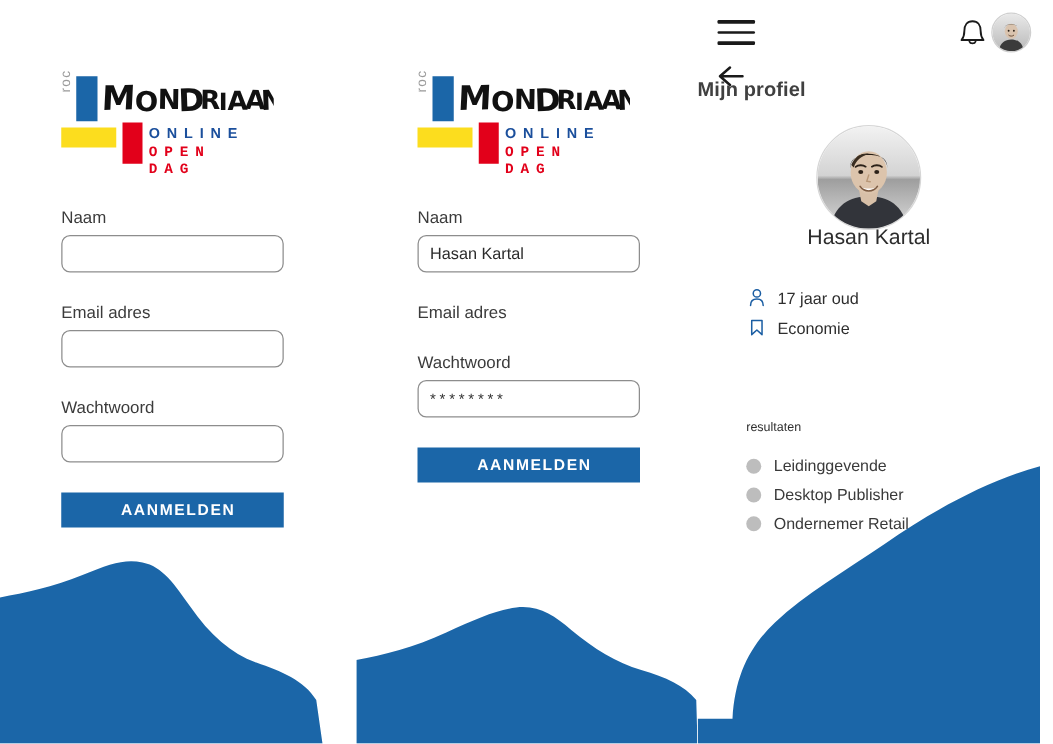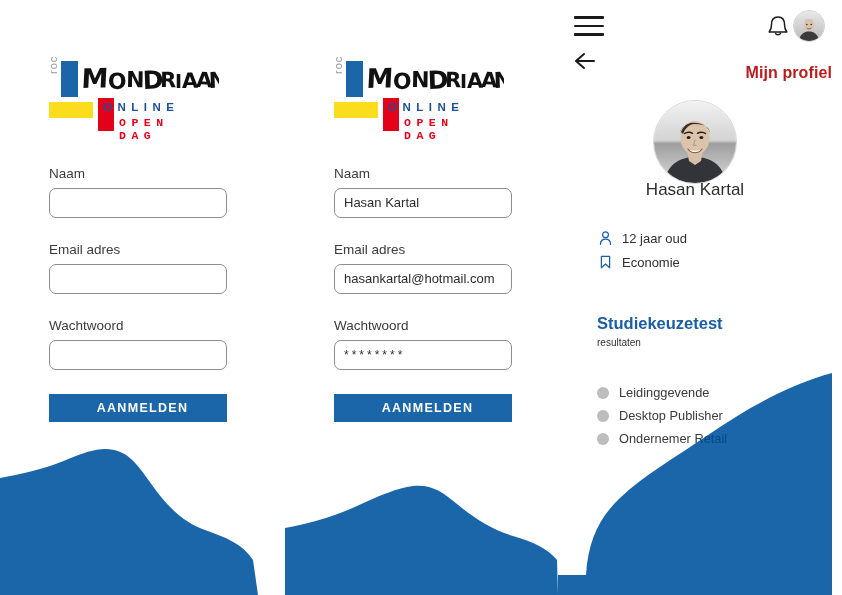--- a/index.html
+++ b/index.html
@@ -88,21 +88,21 @@
   }
   .logo-wordmark {
     position: absolute;
     left: 36px;
     top: 0px;
     width: 136px;
     height: 42px;
   }
   .logo-online {
     position: absolute;
-    left: 56px;
+    left: 72px;
     top: 43px;
     font-size: 11.5px;
     font-weight: bold;
     letter-spacing: 5.5px;
     color: #1b4f9c;
     font-family: "Liberation Sans", sans-serif;
   }
   .logo-openday {
     position: absolute;
     left: 72px;
@@ -209,24 +209,24 @@
     overflow: hidden;
     border: 1px solid #cfcfcf;
     cursor: pointer;
   }
 
   .p3-title {
     position: absolute;
     left: 0;
     right: 0;
     top: 64px;
-    text-align: right;
+    text-align: left;
     font-size: 16px;
     font-weight: bold;
-    color: #b91c1c;
+    color: #404040;
     letter-spacing: 0.1px;
   }
 
   .p3-photo {
     position: absolute;
     left: 50%;
     transform: translateX(-50%);
     top: 100px;
     width: 82px;
     height: 82px;
@@ -304,21 +304,21 @@
     height: 12px;
     border-radius: 50%;
     background: #bdbdbd;
     margin-right: 10px;
     flex: 0 0 auto;
   }
   .list-txt {
     font-size: 12.8px;
     color: #3a3a3a;
   }
-  .mix { mix-blend-mode: luminosity; margin-top: 20px; }
+  .mix { mix-blend-mode: luminosity; }
 </style>
 </head>
 <body>
 
 <div class="app">
 
   <div class="panel panel-1">
 
     <div class="logo">
       <div class="logo-roc">roc</div>
@@ -386,21 +386,20 @@
       <div class="logo-openday">OPEN DAG</div>
     </div>
 
     <div class="form">
       <div class="field">
         <div class="field-label">Naam</div>
         <div class="field-input">Hasan Kartal</div>
       </div>
       <div class="field">
         <div class="field-label">Email adres</div>
-        <div class="field-input">hasankartal@hotmail.com</div>
       </div>
       <div class="field">
         <div class="field-label">Wachtwoord</div>
         <div class="field-input pw">********</div>
       </div>
       <button class="submit-btn">AANMELDEN</button>
     </div>
 
     <svg class="wave" viewBox="0 0 273 175" preserveAspectRatio="none" height="175">
       <path d="M0 108 C 22 104, 46 98, 72 86 C 96 75, 112 68, 128 66 C 146 64, 158 72, 172 84
@@ -476,35 +475,34 @@
 
     <div class="p3-info">
 
       <div class="info-row">
         <span class="info-ico">
           <svg viewBox="0 0 16 17" width="15" height="16">
             <circle cx="8" cy="5" r="3.1" stroke="#1b5ea3" stroke-width="1.3" fill="none"></circle>
             <path d="M2.6 15.3 C 2.6 11.4, 5 9.8, 8 9.8 C 11 9.8, 13.4 11.4, 13.4 15.3" stroke="#1b5ea3" stroke-width="1.3" fill="none" stroke-linecap="round"></path>
           </svg>
         </span>
-        <span class="info-txt">12 jaar oud</span>
+        <span class="info-txt">17 jaar oud</span>
       </div>
 
 
       <div class="info-row">
         <span class="info-ico">
           <svg viewBox="0 0 16 17" width="15" height="16">
             <path d="M3.6 2.6 L12.4 2.6 L12.4 14.6 L8 10.6 L3.6 14.6 Z" stroke="#1b5ea3" stroke-width="1.3" fill="none" stroke-linejoin="round"></path>
           </svg>
         </span>
         <span class="info-txt">Economie</span>
       </div>
     </div>
 
-    <div class="p3-results-title">Studiekeuzetest</div>
     <div class="p3-results-sub">resultaten</div>
 
     <div class="p3-list mix">
       <div class="list-row">
         <span class="list-dot"></span>
         <span class="list-txt">Leidinggevende</span>
       </div>
       <div class="list-row">
         <span class="list-dot"></span>
         <span class="list-txt">Desktop Publisher</span>

